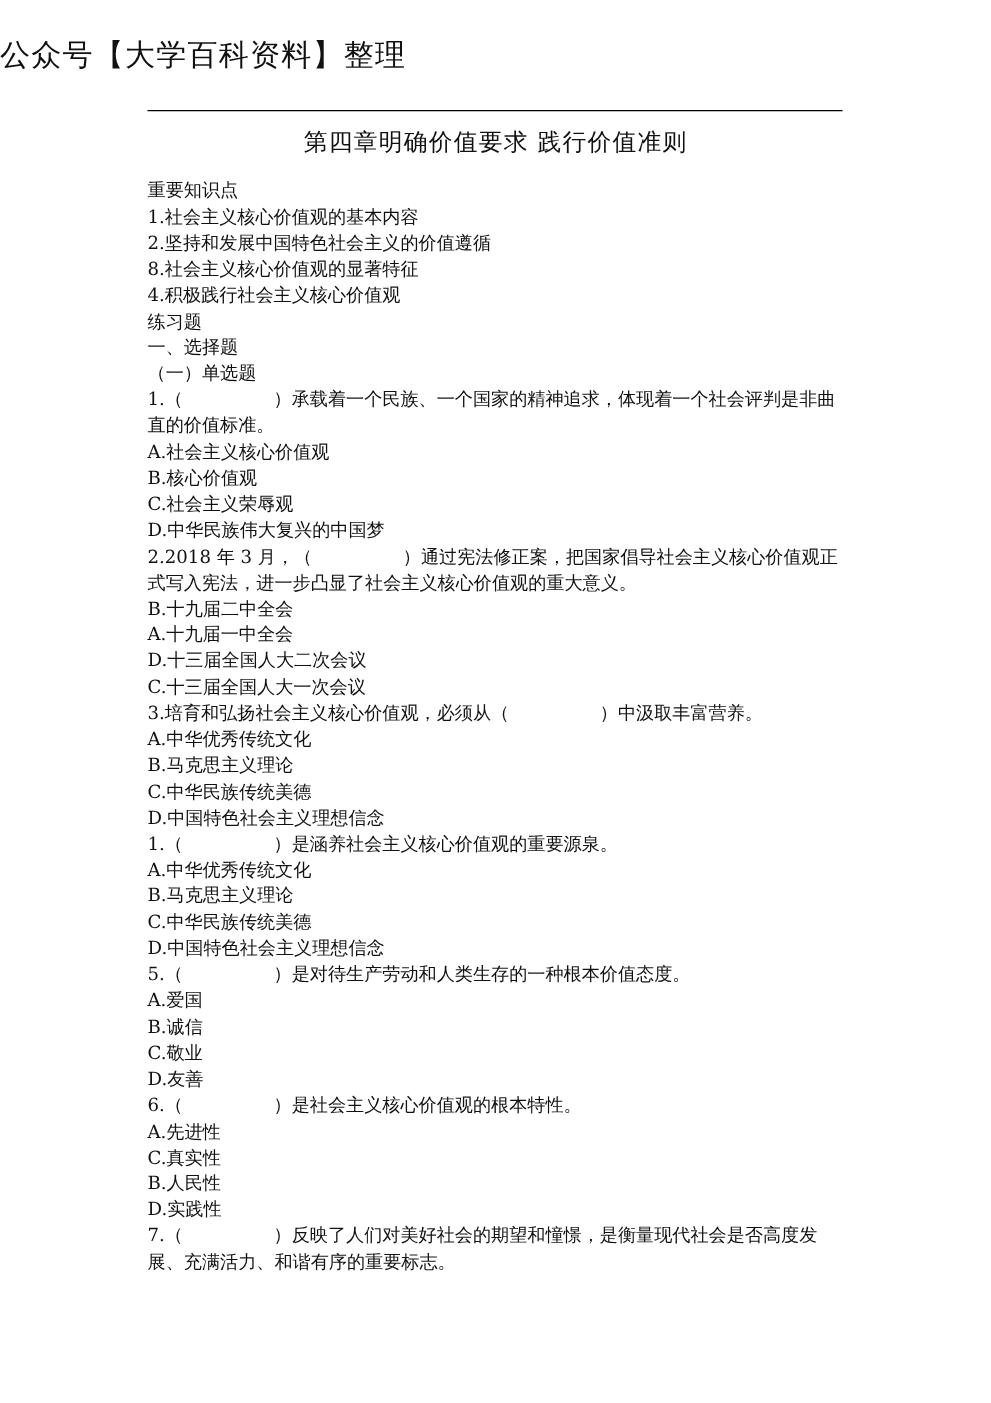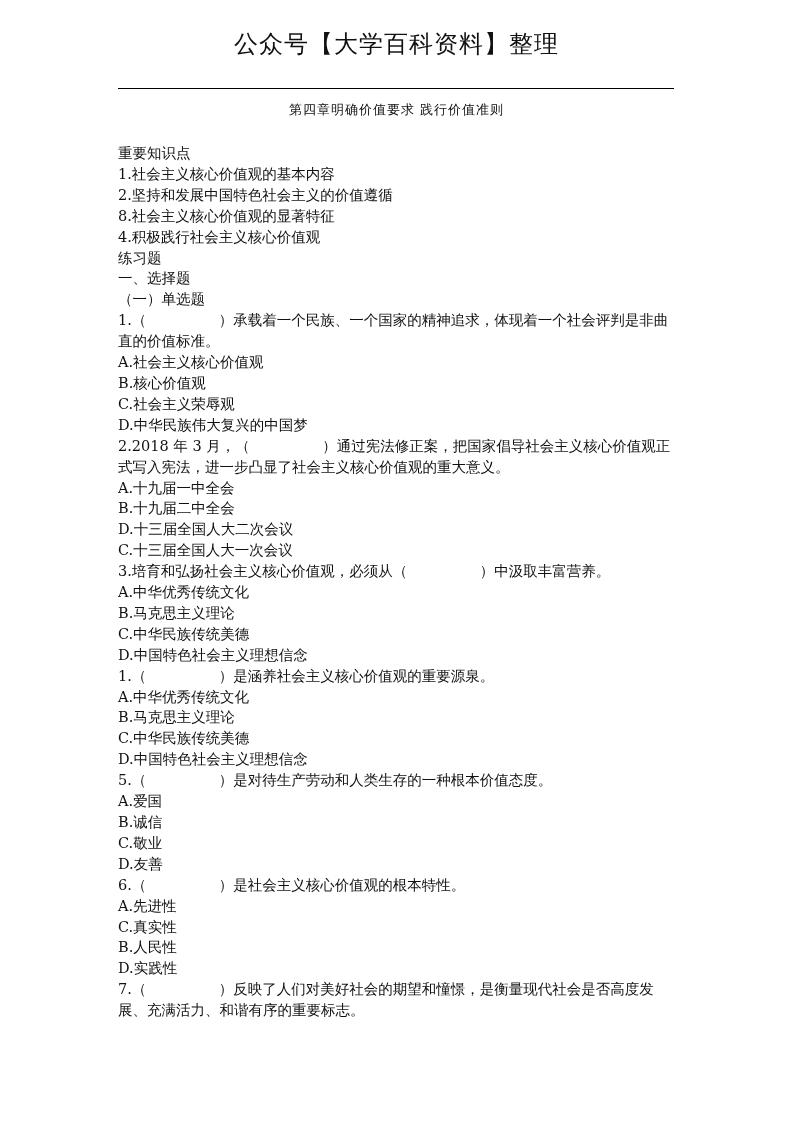--- a/index.html
+++ b/index.html
@@ -1,23 +1,23 @@
 <!DOCTYPE html>
 <html><head>
 <meta charset="utf-8">
 <style>
   html, body { margin: 0; padding: 0; background: #ffffff; }
   body { width: 793px; height: 1122px; position: relative; overflow: hidden;
          font-family: "DejaVu Serif", "Liberation Serif", serif; color: #111; }
-  .header { position: absolute; top: 28px; left: 0; width: 793px; text-align: center;
+  .header { position: absolute; top: 28px; left: 0; width: 793px; 
             font-size: 24px; letter-spacing: 1px; }
   .rule { position: absolute; top: 88px; left: 118px; width: 556px; height: 0;
           border-top: 1.3px solid #000; }
   .title { position: absolute; top: 101px; left: 0; width: 793px; text-align: center;
-           font-size: 13px; letter-spacing: 1px; }
+           font-size: 19px; letter-spacing: 1px; }
   .content { position: absolute; top: 137px; left: 118px; width: 560px;
              font-size: 14.5px; line-height: 20.9px; margin-top: 6px; }
   .line { white-space: pre-wrap; }
   .wrap { white-space: pre-wrap; }
 </style>
 </head>
 <body>
 
 <div class="header">公众号【大学百科资料】整理</div>
 <div class="rule"></div>
@@ -36,22 +36,22 @@
   <div>
     <div class="wrap">1.（　　　　　）承载着一个民族、一个国家的精神追求，体现着一个社会评判是非曲直的价值标准。</div>
     <div class="line">A.社会主义核心价值观</div>
     <div class="line">B.核心价值观</div>
     <div class="line">C.社会主义荣辱观</div>
     <div class="line">D.中华民族伟大复兴的中国梦</div>
   </div>
 
   <div>
     <div class="wrap">2.2018 年 3 月，（　　　　　）通过宪法修正案，把国家倡导社会主义核心价值观正式写入宪法，进一步凸显了社会主义核心价值观的重大意义。</div>
+    <div class="line">B.十九届二中全会</div>
     <div class="line">A.十九届一中全会</div>
-    <div class="line">B.十九届二中全会</div>
     <div class="line">D.十三届全国人大二次会议</div>
     <div class="line">C.十三届全国人大一次会议</div>
   </div>
 
   <div>
     <div class="wrap">3.培育和弘扬社会主义核心价值观，必须从（　　　　　）中汲取丰富营养。</div>
     <div class="line">A.中华优秀传统文化</div>
     <div class="line">B.马克思主义理论</div>
     <div class="line">C.中华民族传统美德</div>
     <div class="line">D.中国特色社会主义理想信念</div>

